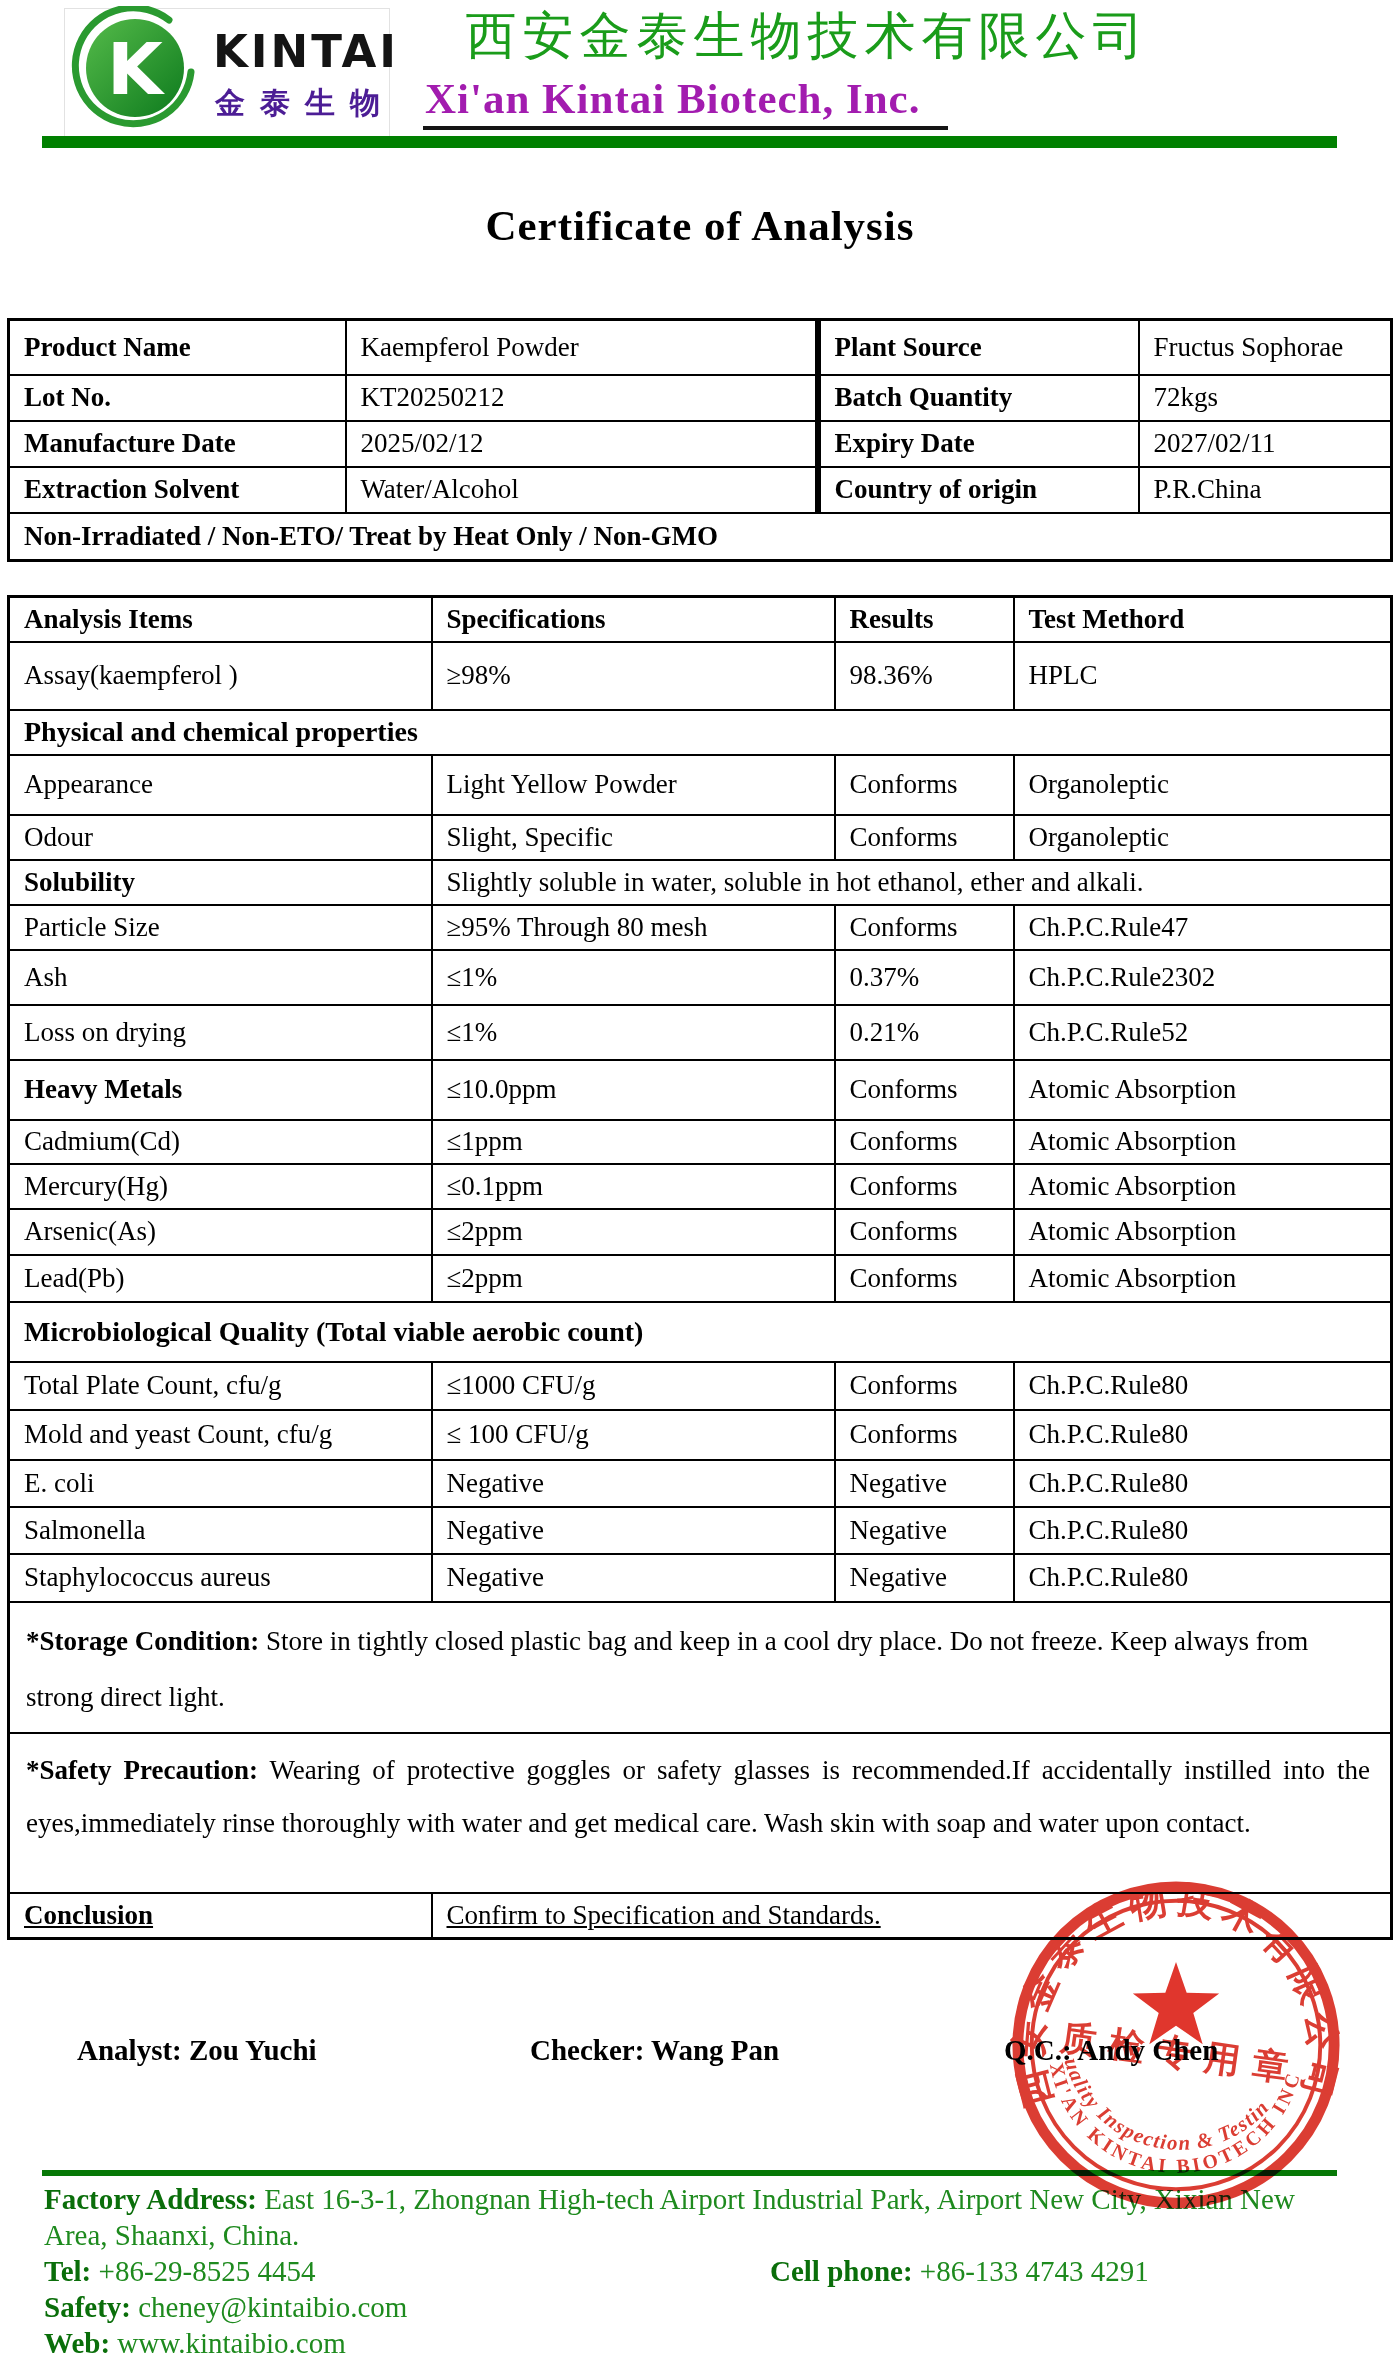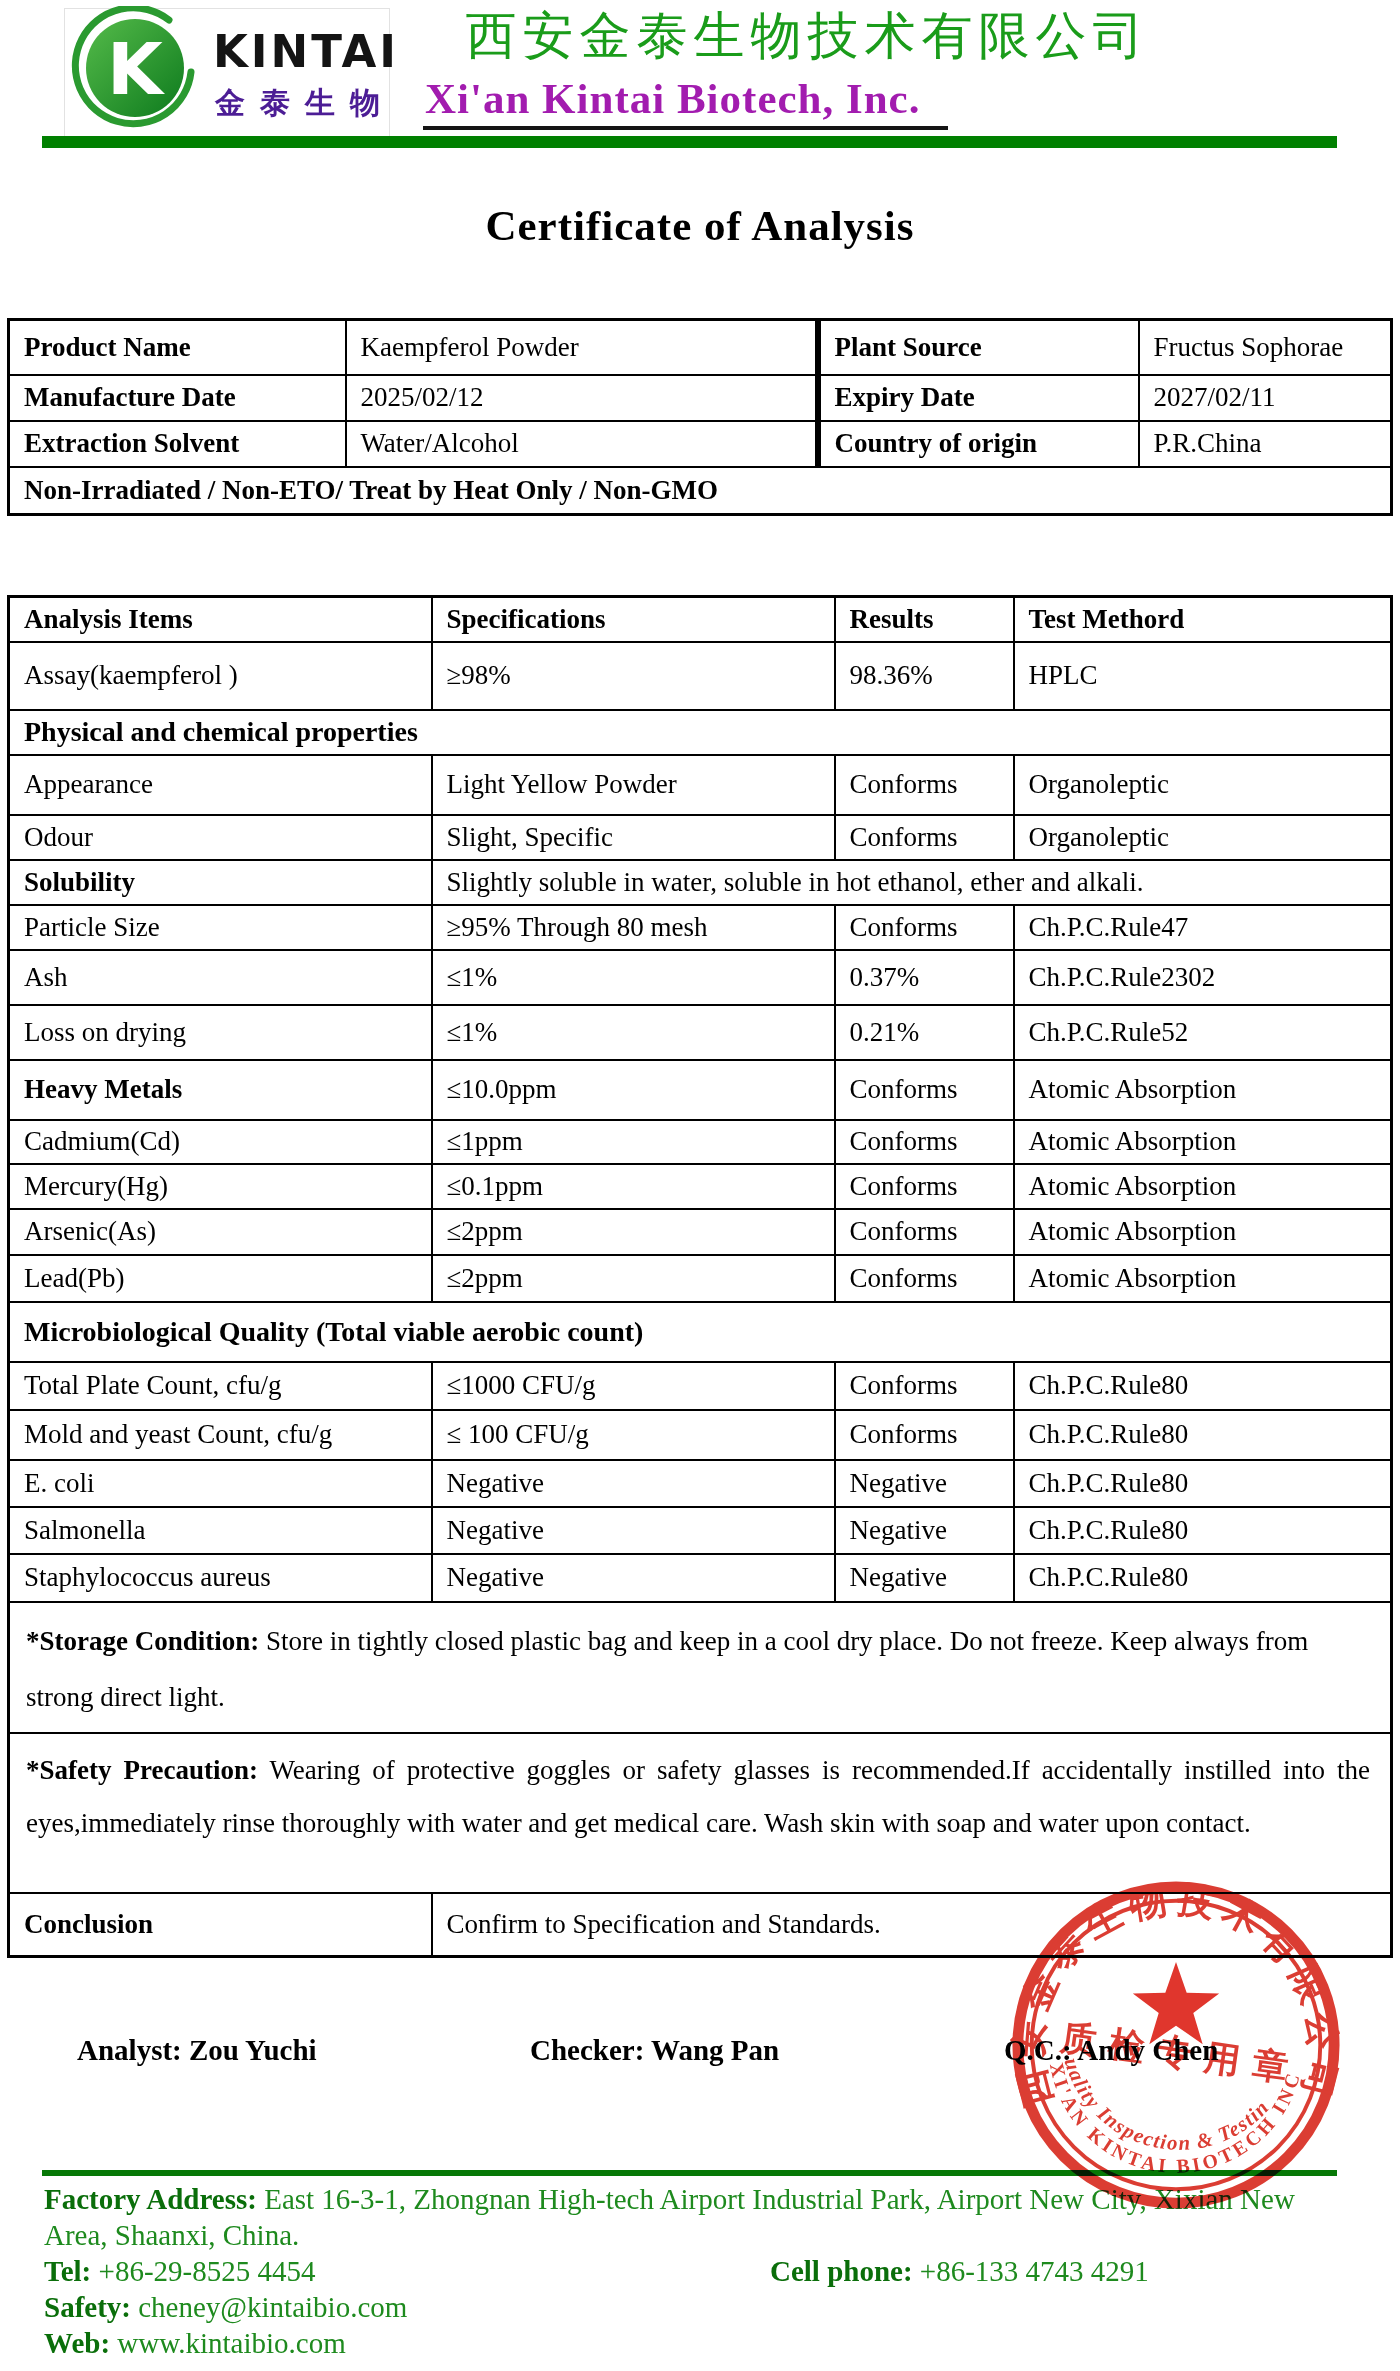--- a/index.html
+++ b/index.html
@@ -90,20 +90,26 @@
         <col style="width:253px">
       </colgroup>
     <tbody id="t1b">
         <tr style="height: 55px;">
           <td class="b">Product Name</td>
           <td class="vd">Kaempferol Powder</td>
           <td class="b">Plant Source</td>
           <td>Fructus Sophorae</td>
         </tr>
         <tr style="height: 46px;">
+          <td class="b">Lot No.</td>
+          <td class="vd">KT20250212</td>
+          <td class="b">Batch Quantity</td>
+          <td>72kgs</td>
+        </tr>
+        <tr style="height: 46px;">
           <td class="b">Manufacture Date</td>
           <td class="vd">2025/02/12</td>
           <td class="b">Expiry Date</td>
           <td>2027/02/11</td>
         </tr>
         <tr style="height: 46px;">
           <td class="b">Extraction Solvent</td>
           <td class="vd">Water/Alcohol</td>
           <td class="b">Country of origin</td>
           <td>P.R.China</td>
@@ -233,21 +239,21 @@
           <td>Negative</td>
           <td>Negative</td>
           <td>Ch.P.C.Rule80</td>
         </tr>
         <tr style="height: 118px;">
           <td colspan="4" class="note-cell"><b>*Storage Condition:</b> Store in tightly closed plastic bag and keep in a cool dry place. Do not freeze. Keep always from strong direct light.</td>
         </tr>
         <tr style="height: 160px;">
           <td colspan="4" class="note-cell j"><b>*Safety Precaution:</b> Wearing of protective goggles or safety glasses is recommended.If accidentally instilled into the eyes,immediately rinse thoroughly with water and get medical care. Wash skin with soap and water upon contact.</td>
         </tr>
-        <tr style="height: 64px;">
+        <tr style="height: 46px; text-decoration: underline;">
           <td class="b">Conclusion</td>
           <td colspan="3" class="wrapok">Confirm to Specification and Standards.</td>
         </tr>
       </tbody>
   </table>
 
   <div class="sig" id="sig-analyst">Analyst: Zou Yuchi</div>
   <div class="sig" id="sig-checker">Checker: Wang Pan</div>
   <div class="sig" id="sig-qc">Q.C.: Andy Chen</div>
 

